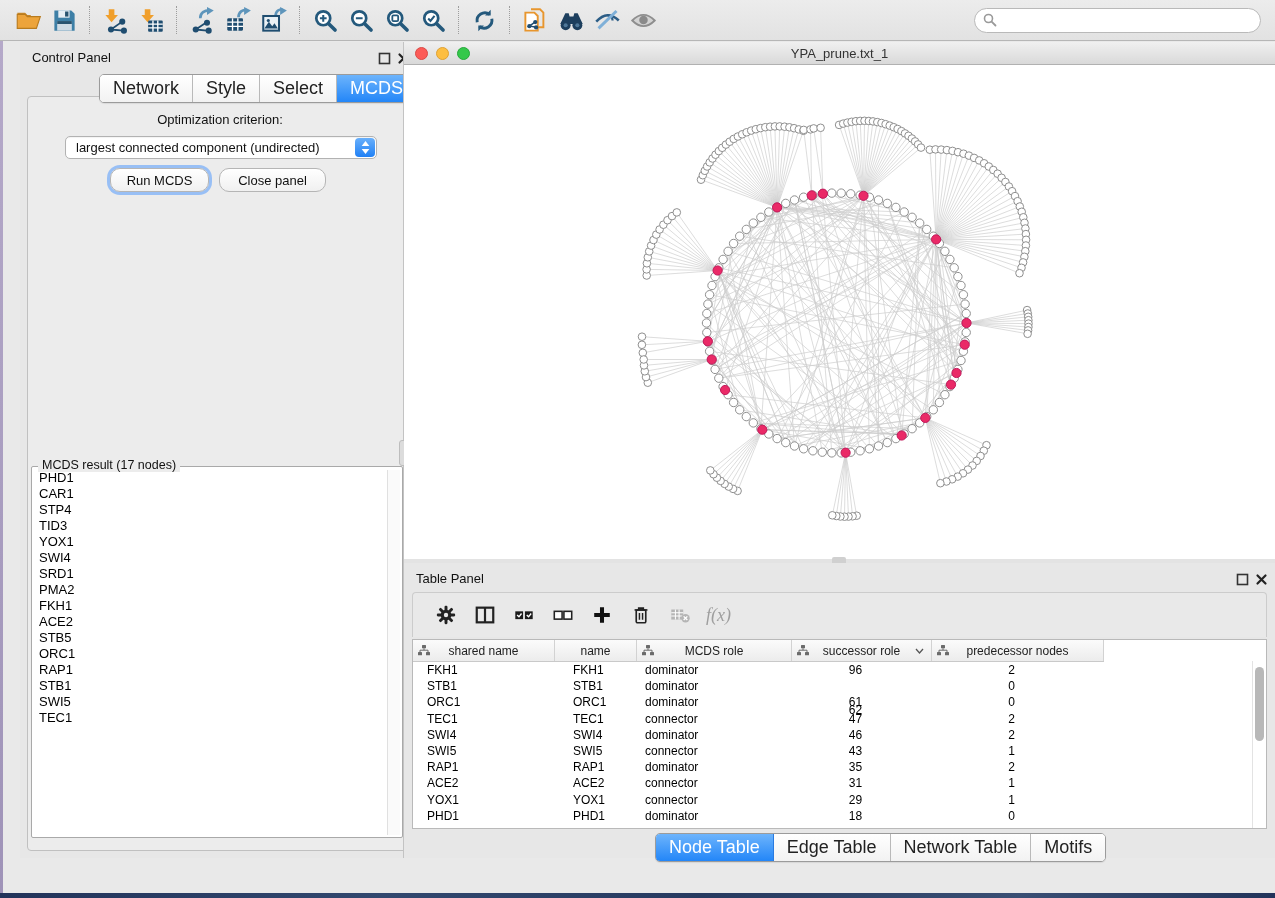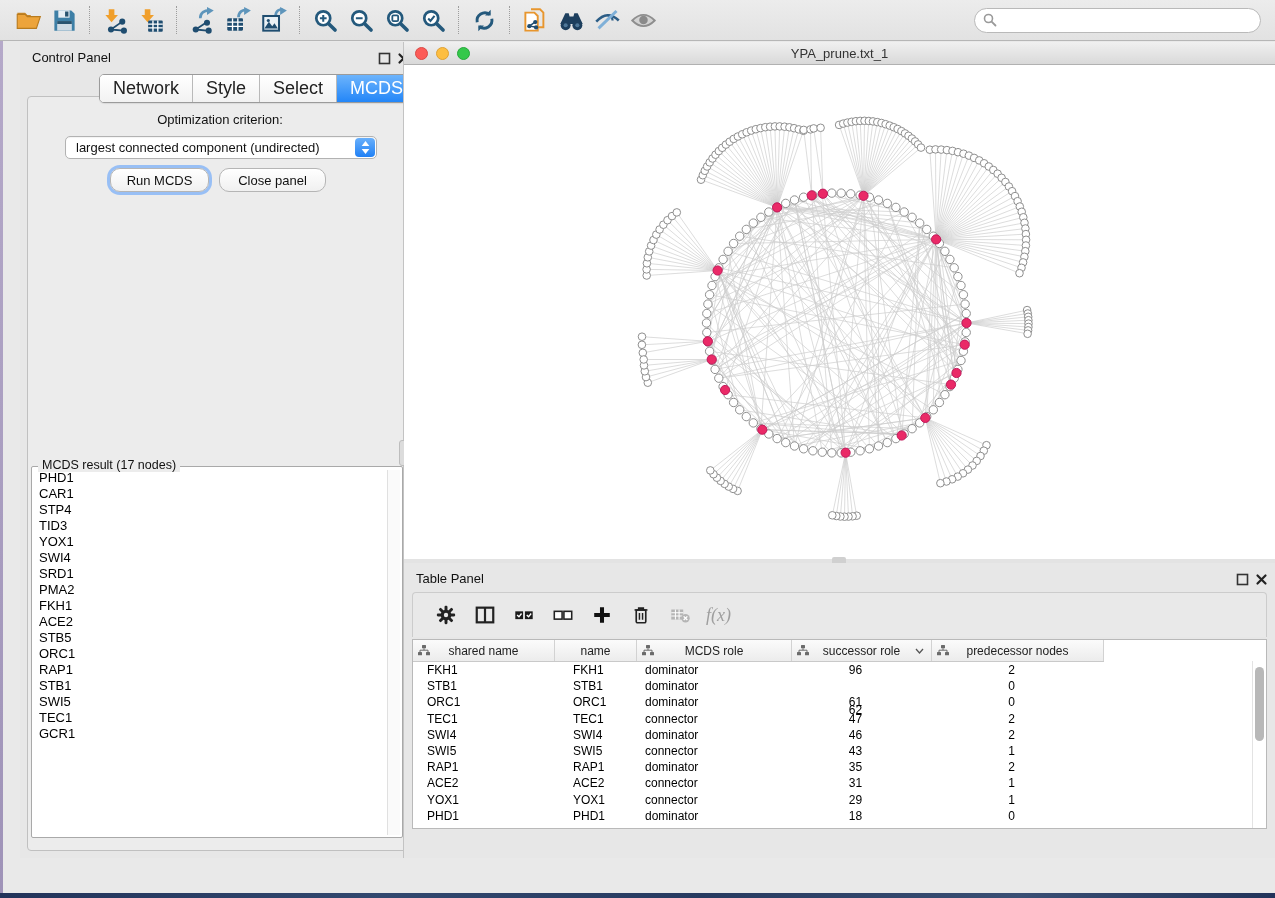--- a/index.html
+++ b/index.html
@@ -295,21 +295,20 @@
           <div>SRD1</div>
           <div>PMA2</div>
           <div>FKH1</div>
           <div>ACE2</div>
           <div>STB5</div>
           <div>ORC1</div>
           <div>RAP1</div>
           <div>STB1</div>
           <div>SWI5</div>
           <div>TEC1</div>
-          <div>GCR1</div>
         </div>
       <div class="list-track"></div>
     </div>
   </div>
   <div class="vsplit"></div>
   <div class="vsplit-handle"></div>
 
   <div class="netwin">
     <div class="net-titlebar">
       <div class="tl" style="left:11px;background:#fc5b57;border:1px solid #d94a46;"></div>
@@ -1118,18 +1117,24 @@
             <div class="td" style="width: 155px; padding-left: 8px;">dominator</div>
             <div class="td num" style="width: 140px; padding-right: 13px;">18</div>
             <div class="td num" style="width: 172px; padding-right: 13px;">0</div>
           </div>
         </div>
       <div class="tscroll">
         <div class="tthumb" style="top:6px;height:74px;"></div>
       </div>
     </div>
 
+    <div class="seg-tabs btabs">
+        <div class="seg-tab active">Node Table</div>
+        <div class="seg-tab">Edge Table</div>
+        <div class="seg-tab">Network Table</div>
+        <div class="seg-tab">Motifs</div>
+      </div>
   </div>
 
 
   <div class="desk-left"></div>
   <div class="desk-bottom"></div>
 </div>
 
 </body></html>

